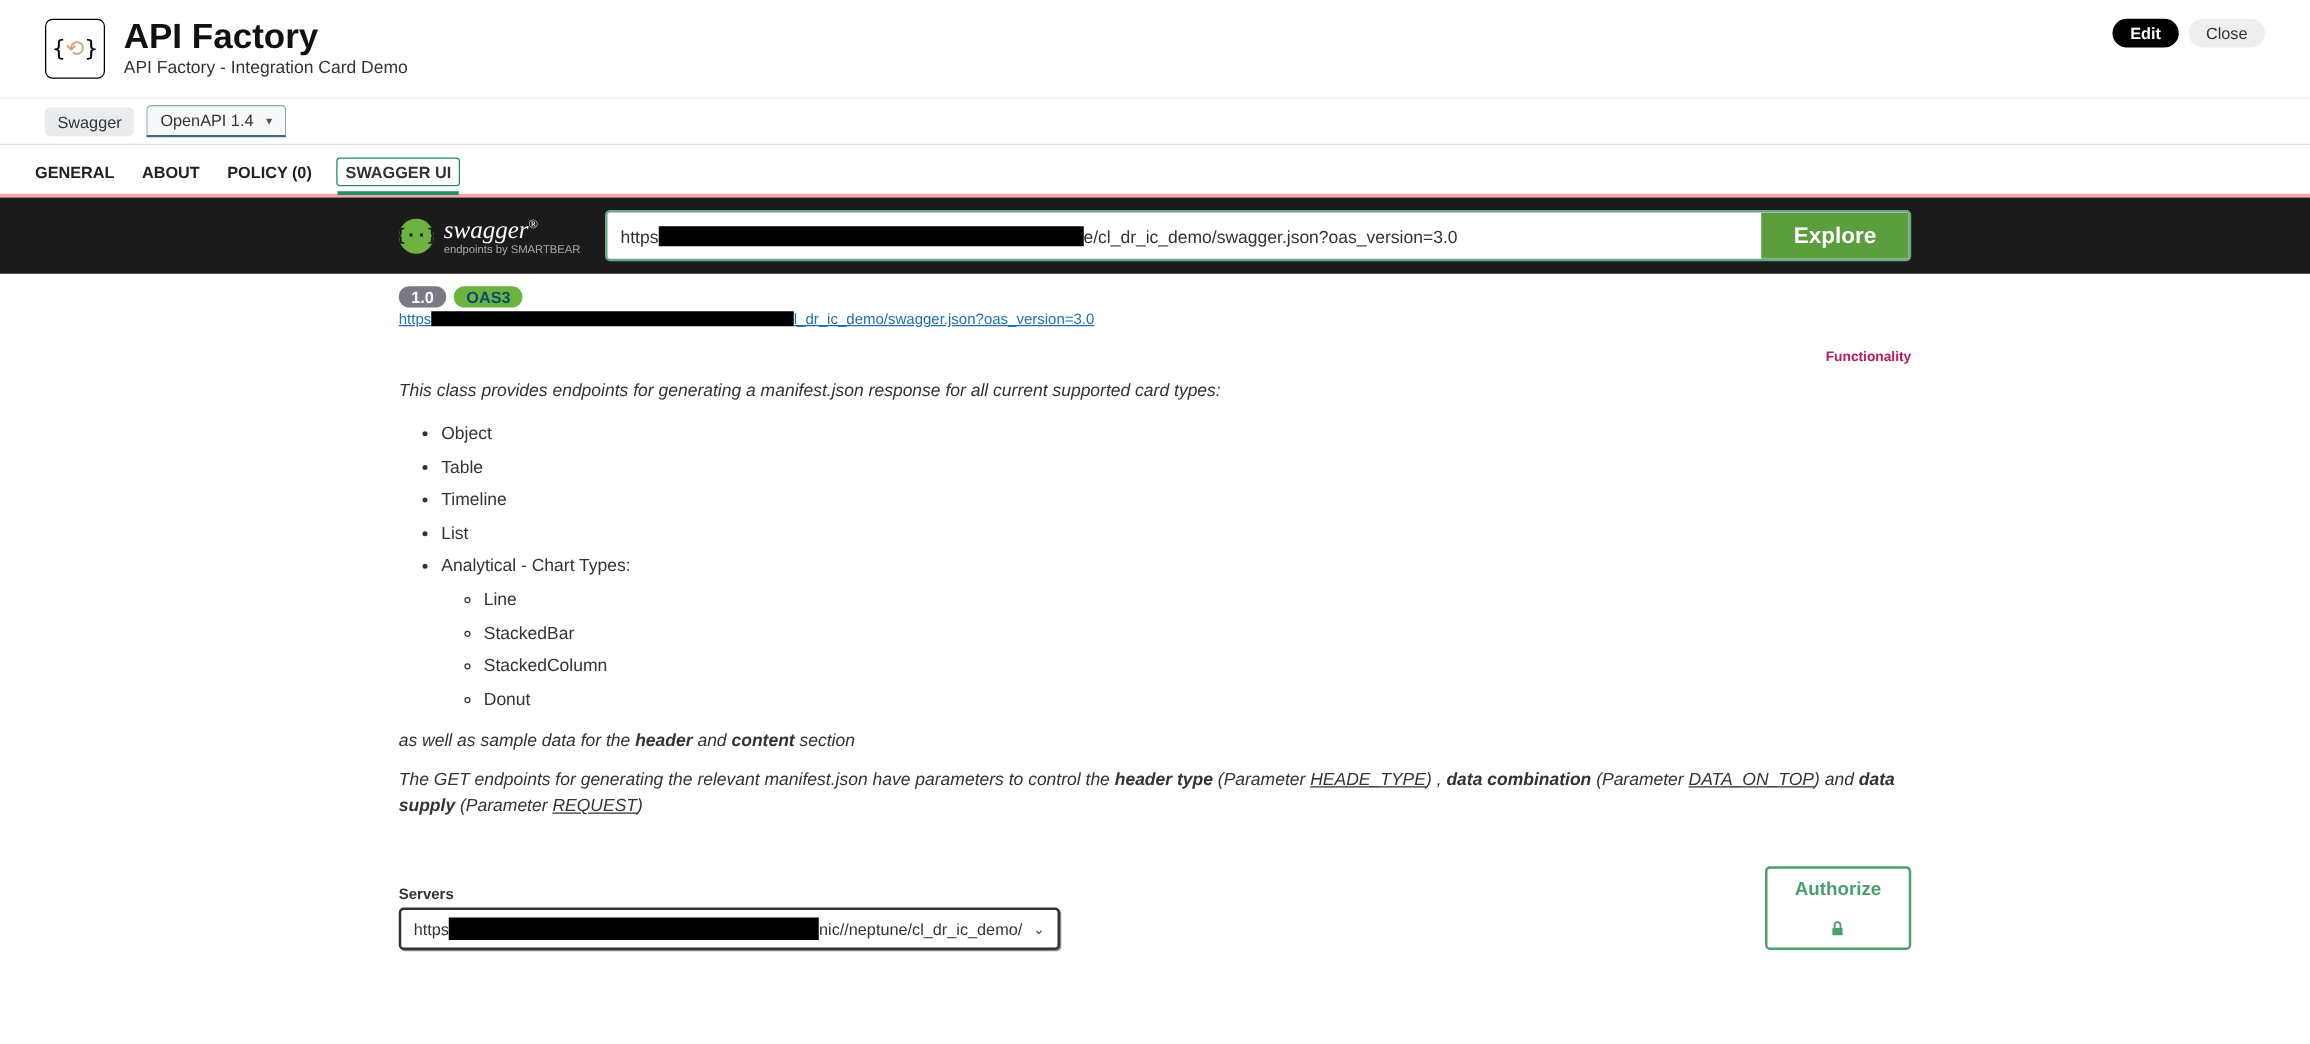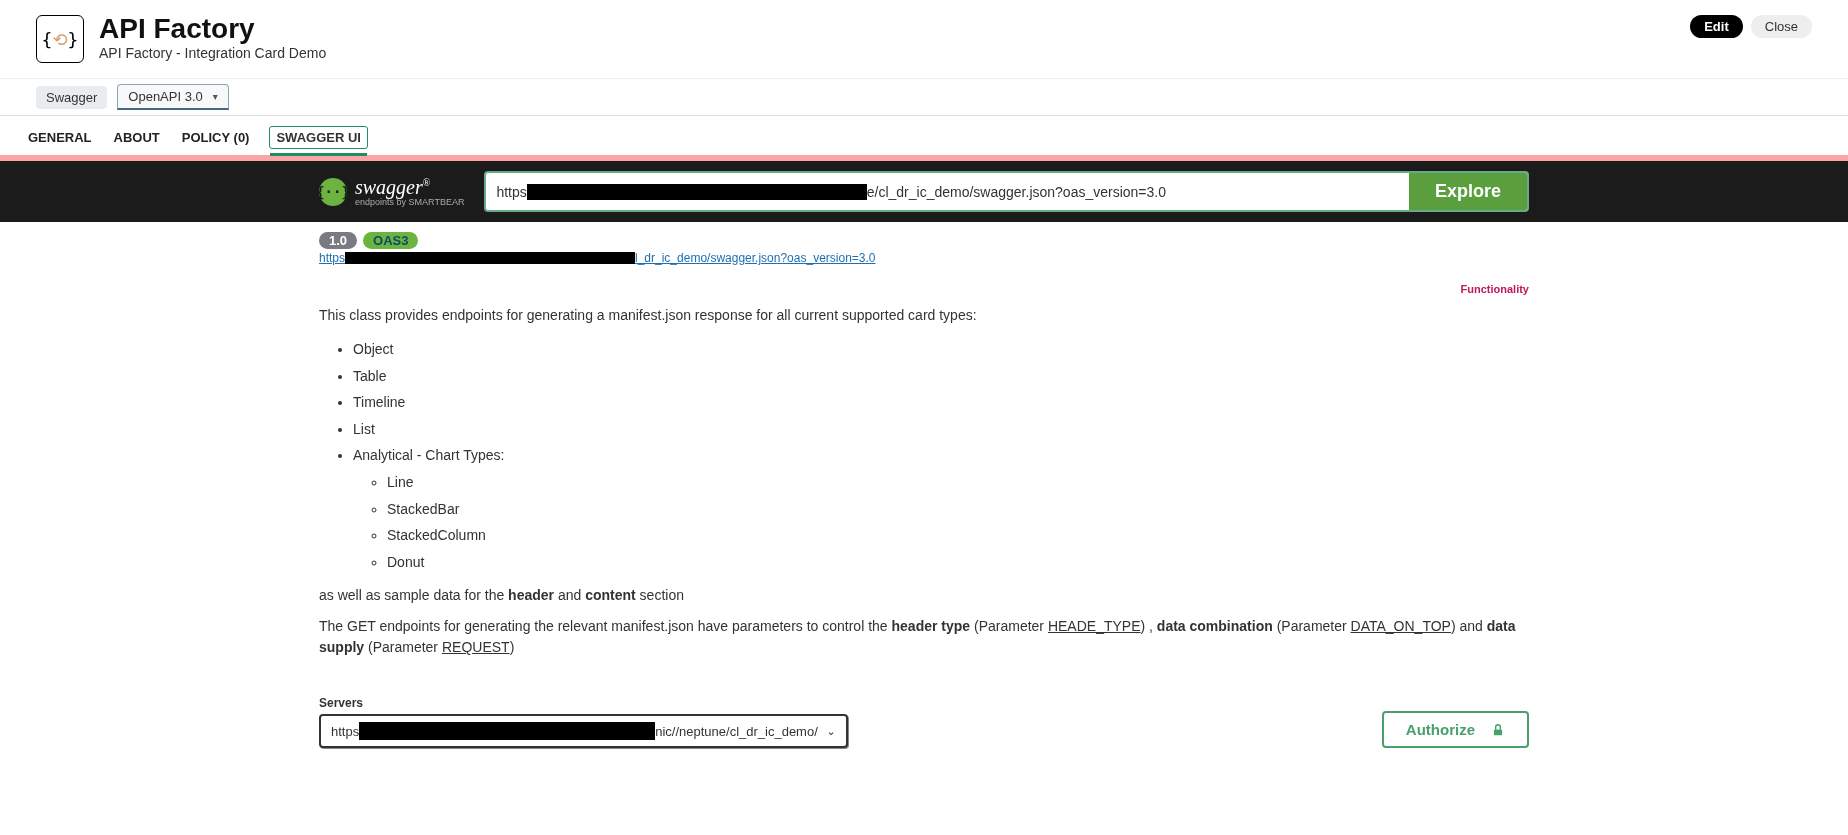--- a/index.html
+++ b/index.html
@@ -16,21 +16,21 @@
 .btn-edit { background: #000000; color: #fff; border: none; border-radius: 12px; padding: 4px 14px; font-size: 13px; font-weight: 600; cursor: pointer; }
 .btn-close { background: #eee; color: #333; border: none; border-radius: 12px; padding: 4px 14px; font-size: 13px; cursor: pointer; }
 
 
 .subbar { display: flex; align-items: center; gap: 10px; padding: 5px 36px; border-bottom: 1px solid #ddd; }
 .chip { background: #e9ecef; border-radius: 4px; padding: 4px 10px; font-size: 13px; color: #333; }
 .select-box { display: flex; align-items: center; gap: 10px; border: 1px solid #8aa; border-bottom: 2px solid #468; border-radius: 4px 4px 0 0; padding: 4px 10px; font-size: 13px; background: #f7f8f9; cursor: pointer; }
 .chevron { font-size: 10px; color: #555; }
 
 
-.tabs { display: flex; gap: 18px; padding: 10px 26px 0 26px; border-bottom: 6px solid #fca5a5; font-size: 13px; font-weight: 600; }
+.tabs { display: flex; gap: 18px; padding: 10px 26px 0 26px; border-bottom: 3px solid #fca5a5; font-size: 13px; font-weight: 600; }
 .tab { padding: 4px 2px 10px 2px; cursor: pointer; color: #222; }
 .tab.active { border: 1px solid #1f8f5f; border-radius: 3px; padding: 3px 6px; margin-bottom: 6px; color: #333; position: relative; }
 .tab.active::after { content: ""; position: absolute; left: 0; right: 0; bottom: -8px; height: 3px; background: #1f8f5f; }
 
 
 .swagger-bar { background: #1b1b1b; display: flex; align-items: center; gap: 20px; padding: 10px 0; }
 .swagger-inner { width: 100%; max-width: 1210px; margin: 0 auto; display: flex; align-items: center; gap: 20px; }
 .swagger-logo { display: flex; align-items: center; gap: 8px; }
 .swagger-circle { width: 28px; height: 28px; border-radius: 50%; background: #6cb33f; display: flex; align-items: center; justify-content: center; color: #1b1b1b; font-weight: 700; font-size: 14px; font-family: monospace; }
 .swagger-text { color: #fff; font-family: Georgia, serif; font-style: italic; font-size: 20px; }
@@ -43,31 +43,31 @@
 
 
 .content { max-width: 1210px; margin: 0 auto; padding: 10px 0 40px 0; }
 .api-title-row { display: flex; align-items: center; gap: 6px; flex-wrap: wrap; }
 .api-title { font-size: 32px; font-weight: 700; color: #4b4b55; }
 .badge-ver { background: #7a7a85; color: #fff; border-radius: 14px; padding: 1px 10px; font-size: 13px; font-weight: 600; }
 .badge-oas { background: #6cb33f; color: #0c4a6e; border-radius: 14px; padding: 1px 10px; font-size: 13px; font-weight: 700; }
 .api-link { color: #1f6fb2; font-size: 12px; display: flex; align-items: center; margin-top: 2px; }
 .api-link .redacted-inline { height: 12px; }
 .section-h { font-size: 11px; font-weight: 700; color: #be185d; margin-top: 18px; text-align: right; }
-.body-text { font-size: 14px; color: #333; margin-top: 10px; line-height: 1.5; }
+.body-text { font-size: 14px; color: #333; margin-top: 10px; line-height: 1.5; font-style: italic; }
 .body-text b { font-weight: 700; }
 .body-text u { text-decoration: underline; }
 ul.cards { margin: 10px 0 0 34px; font-size: 14px; line-height: 1.9; }
 ul.cards ul { list-style-type: circle; margin-left: 34px; }
 
 .servers-row { display: flex; justify-content: space-between; align-items: flex-end; margin-top: 38px; }
 .servers-label { font-size: 12px; font-weight: 700; color: #333; margin-bottom: 4px; }
 .server-select { border: 2px solid #333; border-radius: 4px; padding: 6px 28px 6px 10px; font-size: 13px; background: #fff; display: flex; align-items: center; gap: 0; position: relative; min-width: 520px; box-shadow: 1px 1px 0 #888; }
 .server-select .chev { position: absolute; right: 10px; font-size: 11px; }
-.authorize-btn { border: 2px solid #49a06a; color: #49a06a; background: #fff; border-radius: 4px; padding: 8px 22px; font-size: 15px; font-weight: 700; display: flex; align-items: center; gap: 16px; cursor: pointer; }
+.authorize-btn { border: 2px solid #49a06a; color: #49a06a; background: #fff; border-radius: 4px; padding: 8px 22px; font-size: 15px; font-weight: 700; display: flex; align-items: center; gap: 16px; cursor: pointer; flex-direction: column; }
 .lock-icon { width: 14px; height: 14px; }
 </style>
 </head>
 <body>
 
 <div class="header">
   <div class="header-left">
     <div class="logo-box">
       <span class="braces">{</span>⟲<span class="braces">}</span>
     </div>
@@ -78,21 +78,21 @@
   </div>
   <div class="header-right">
     <button class="btn-edit">Edit</button>
     <button class="btn-close">Close</button>
   </div>
 </div>
 
 <div class="subbar">
   <span class="chip">Swagger</span>
   <div class="select-box">
-    <span>OpenAPI 3.0</span>
+    <span>OpenAPI 1.4</span>
     <span class="chevron">▾</span>
   </div>
 </div>
 
 <div class="tabs">
   <div class="tab">GENERAL</div>
   <div class="tab">ABOUT</div>
   <div class="tab">POLICY (0)</div>
   <div class="tab active">SWAGGER UI</div>
 </div>

